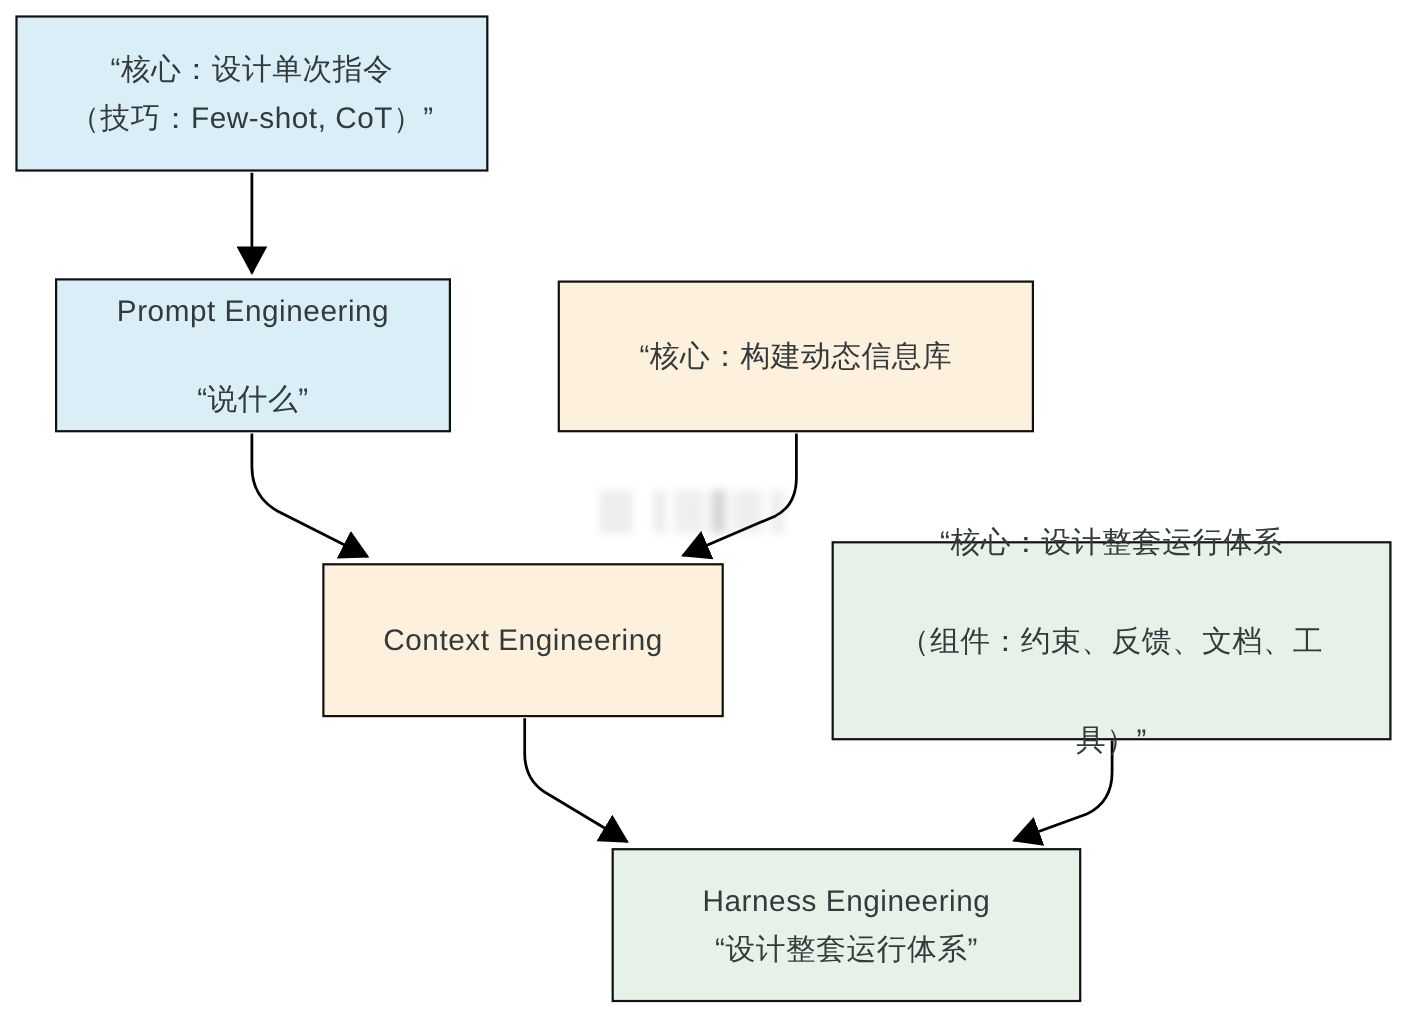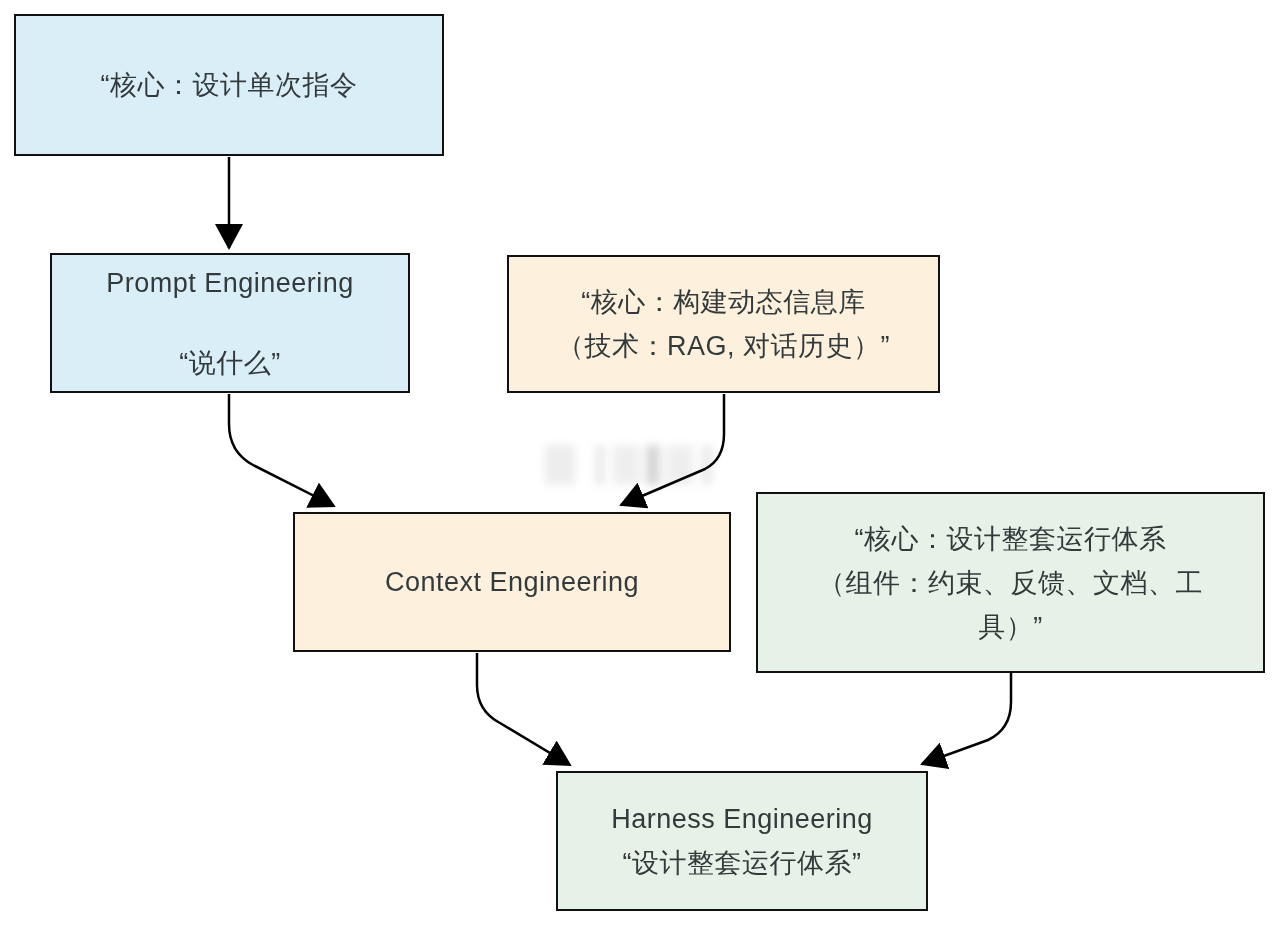--- a/index.html
+++ b/index.html
@@ -29,23 +29,23 @@
     line-height: 44px;
     letter-spacing: 0.5px;
   }
   .fill-blue  { background: var(--c-blue,  #daeef8); }
   .fill-peach { background: var(--c-peach, #fdf1de); }
   .fill-green { background: var(--c-green, #e6f2e7); }
 
   #node-prompt-note  { left: 14px;  top: 14px;  width: 430px; height: 142px; }
   #node-prompt       { left: 50px;  top: 253px; width: 360px; height: 140px; gap: 36px; }
   #node-context-note { left: 507px; top: 255px; width: 433px; height: 138px; }
-  #node-context      { left: 293px; top: 512px; width: 438px; height: 140px; }
-  #node-harness-note { left: 756px; top: 492px; width: 509px; height: 181px; }
-  #node-harness      { left: 556px; top: 771px; width: 372px; height: 140px; }
+  #node-context      { left: 293px; top: 512px; width: 365px; height: 140px; }
+  #node-harness-note { left: 756px; top: 492px; width: 509px; height: 181px; gap: 46px; }
+  #node-harness      { left: 556px; top: 771px; width: 427px; height: 140px; }
 
   #edge-layer {
     position: absolute;
     left: 0; top: 0;
     width: 1280px;
     height: 928px;
     pointer-events: none;
   }
   #edge-layer path.edge {
     fill: none;
@@ -94,30 +94,30 @@
     <span style="left:52px;  width:10px; opacity:.25;"></span>
     <span style="left:70px;  width:26px; opacity:.20;"></span>
     <span style="left:100px; width:20px; opacity:.24;"></span>
     <span style="left:108px; width:4px;  opacity:.80;"></span>
     <span style="left:124px; width:26px; opacity:.20;"></span>
     <span style="left:158px; width:12px; opacity:.22;"></span>
   </div>
 
   <div class="node fill-blue" id="node-prompt-note">
     <div>“核心：设计单次指令</div>
+    <div>（技巧：Few-shot, CoT）”</div>
   </div>
 
   <div class="node fill-blue" id="node-prompt">
     <div>Prompt Engineering</div>
     <div>“说什么”</div>
   </div>
 
   <div class="node fill-peach" id="node-context-note">
     <div>“核心：构建动态信息库</div>
-    <div>（技术：RAG, 对话历史）”</div>
   </div>
 
   <div class="node fill-peach" id="node-context">
     <div>Context Engineering</div>
   </div>
 
   <div class="node fill-green" id="node-harness-note">
     <div>“核心：设计整套运行体系</div>
     <div>（组件：约束、反馈、文档、工</div>
     <div>具）”</div>

